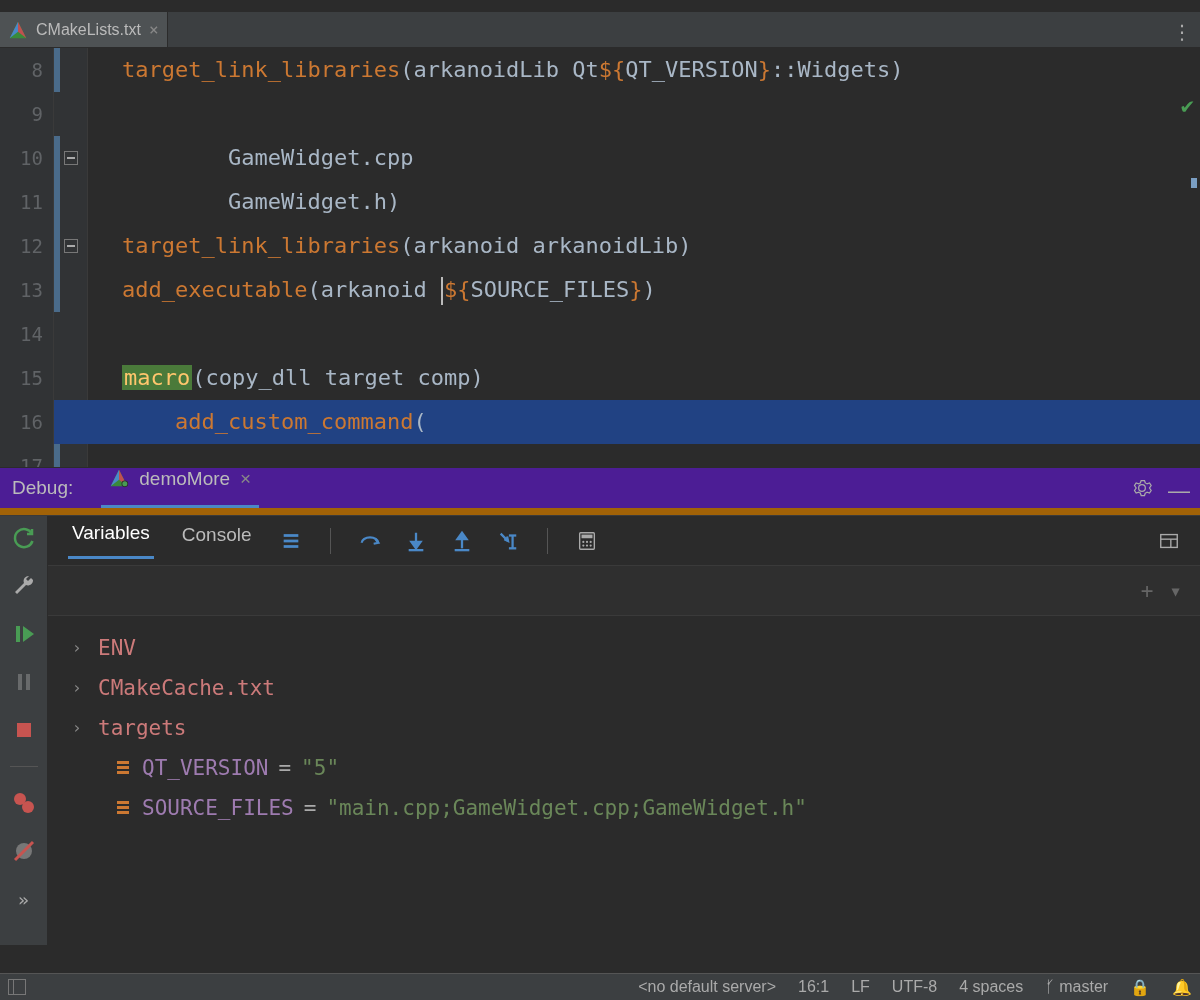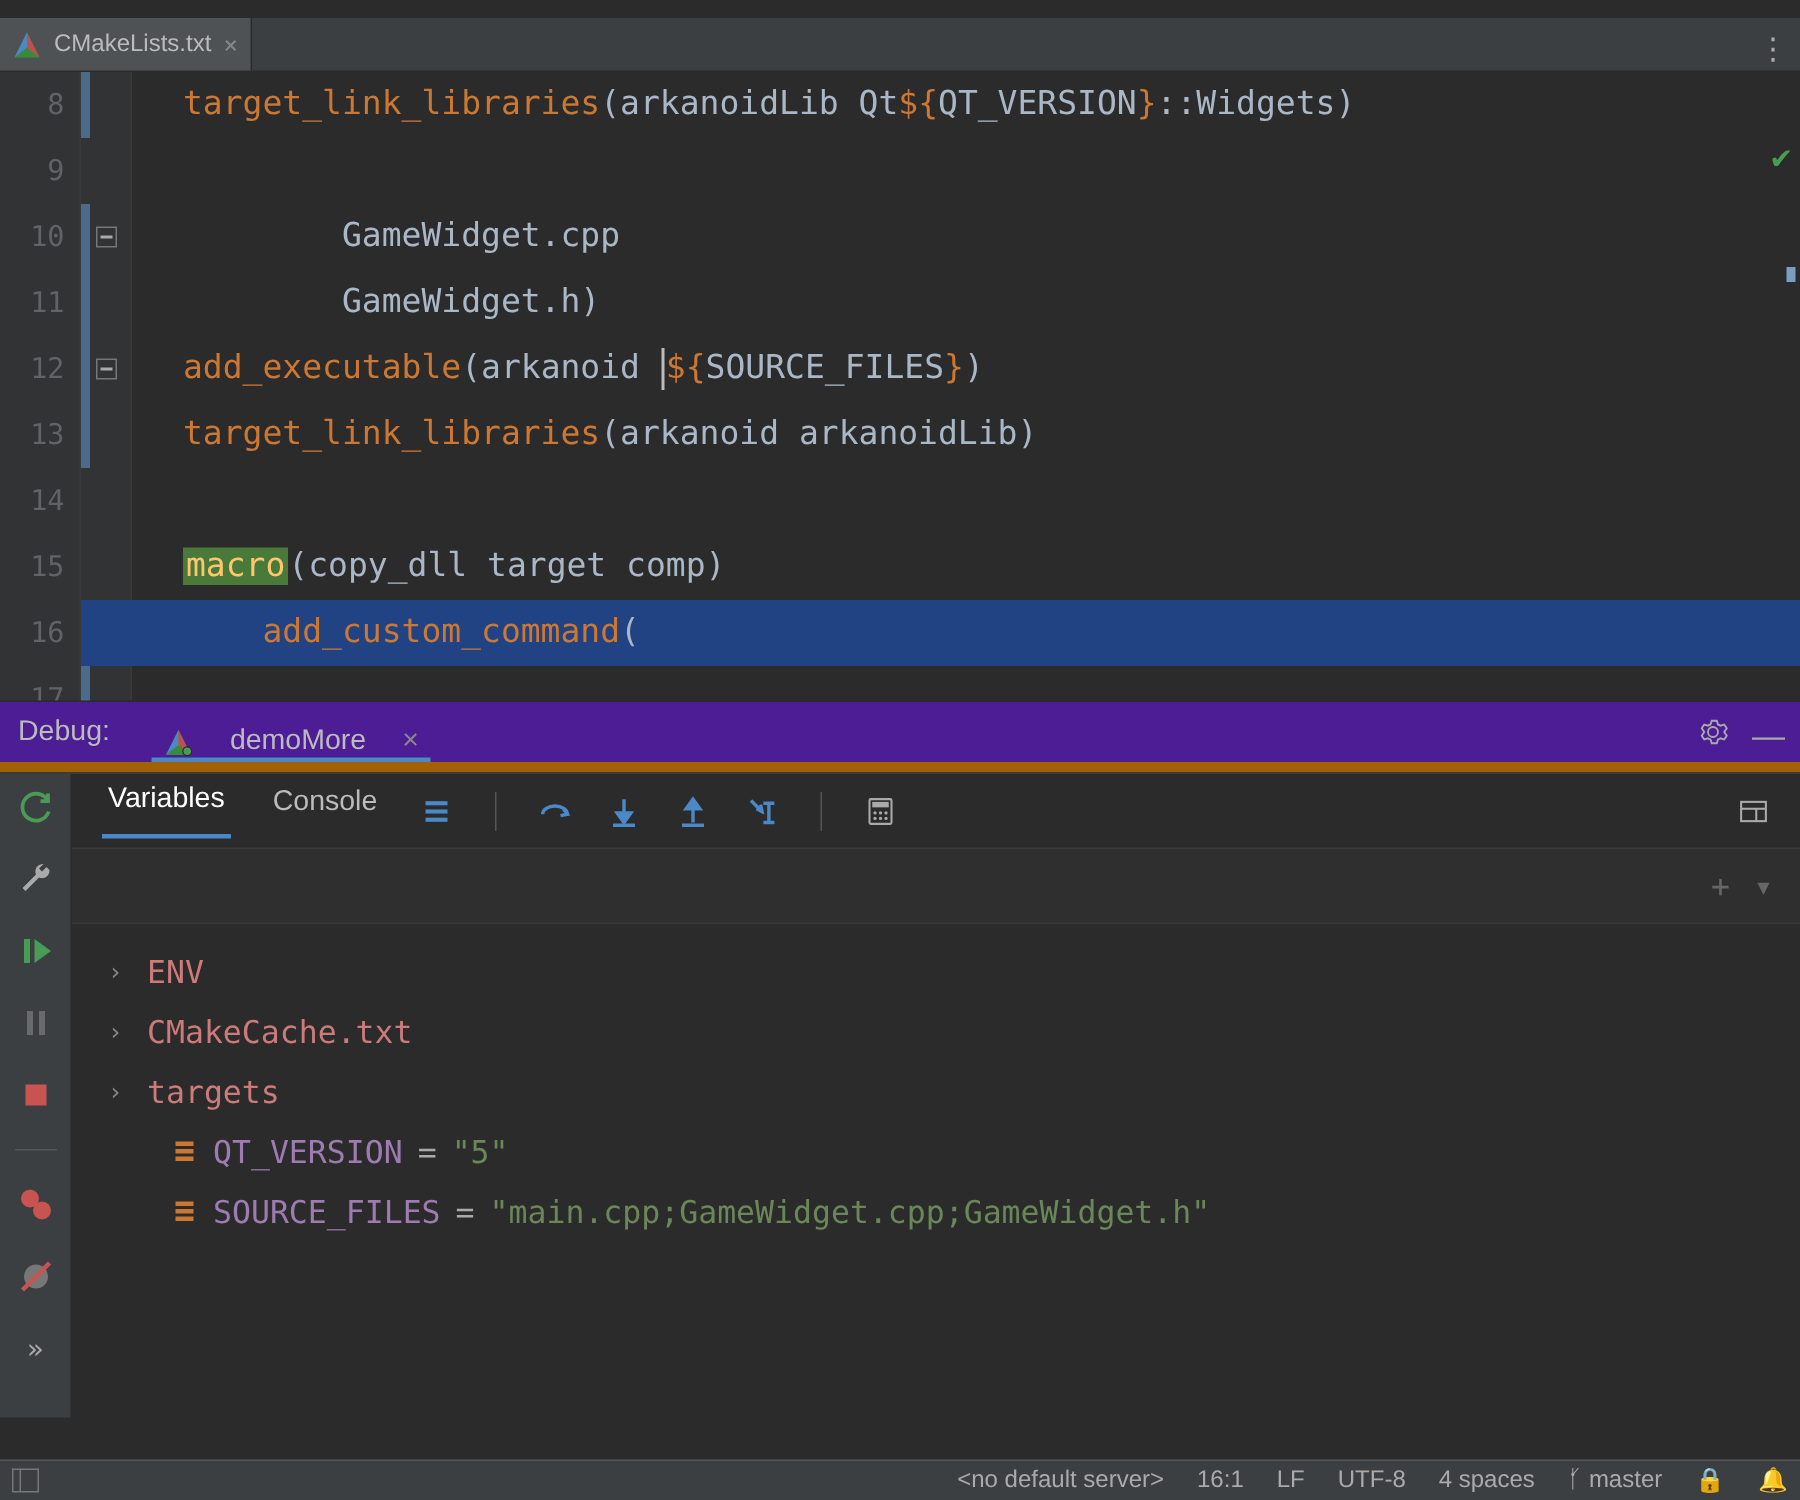--- a/index.html
+++ b/index.html
@@ -29,21 +29,21 @@
 .dollar { color:#cc7832; }
 .macrobg { background:#4a7a3a; color:#ffc66d; padding:0 2px; }
 .comment { color:#808080; font-style:italic; }
 .sel { position:absolute; background:#214283; left:-34px; right:0; height:44px; z-index:0; }
 .row .c { position:relative; z-index:1; }
 .cursor { display:inline-block; width:2px; height:28px; background:#bbb; vertical-align:middle; margin:0 1px; }
 .check { position:absolute; right:6px; top:36px; color:#499c54; font-size:22px; }
 .tiny-bar { position:absolute; right:3px; top:130px; width:6px; height:10px; background:#7a9ec2; }
 .debug-tab { height:50px; background:#4c1d95; display:flex; align-items:center; padding:0 12px; font-family:sans-serif; border-top:1px solid #2b2b2b; border-bottom:7px solid #a16207; }
 .debug-tab .lbl { color:#bbb; font-size:19px; margin-right:28px; }
-.debug-tab .conf { display:flex; align-items:flex-end; gap:24px; border-bottom:3px solid #4a88c7; height:100%; padding:0 8px; font-size:19px; color:#bbb; }
+.debug-tab .conf { display:flex; align-items:flex-start; gap:10px; border-bottom:3px solid #4a88c7; height:100%; padding:0 8px; font-size:19px; color:#bbb; }
 .debug-tab .conf .cx { color:#888; cursor:pointer; }
 .debug-tab .right { margin-left:auto; display:flex; gap:16px; align-items:center; }
 .debug-tab .right svg,.debug-tab .right .ico { width:20px; height:20px; cursor:pointer; }
 .debug-body { flex:0 0 430px; display:flex; background:#2b2b2b; border-top:1px solid #3a3a3a; }
 .debug-left { width:48px; background:#3c3f41; display:flex; flex-direction:column; align-items:center; padding-top:10px; gap:24px; border-right:1px solid #2b2b2b; }
 .debug-left .ico { width:24px; height:24px; cursor:pointer; color:#aaa; display:flex; align-items:center; justify-content:center; }
 .debug-main { flex:1; display:flex; flex-direction:column; }
 .dbg-toolbar { height:50px; display:flex; align-items:center; padding:0 20px; gap:24px; border-bottom:1px solid #3a3a3a; font-family:sans-serif; }
 .dbg-toolbar .tabv { font-size:19px; color:#bbb; padding:0 4px 12px; cursor:pointer; }
 .dbg-toolbar .tabv.active { color:#fff; border-bottom:3px solid #4a88c7; }
@@ -115,22 +115,22 @@
   </div>
   <div class="code">
     <div class="check">✔</div>
     <div class="tiny-bar"></div>
     <div class="sel" style="top:352px;"></div>
 
     <div class="row"><span class="c"><span class="kw">target_link_libraries</span><span class="txt">(arkanoidLib Qt</span><span class="dollar">${</span><span class="var">QT_VERSION</span><span class="dollar">}</span><span class="txt">::Widgets)</span></span></div>
     <div class="row"></div>
     <div class="row"><span class="c txt">        GameWidget.cpp</span></div>
     <div class="row"><span class="c txt">        GameWidget.h)</span></div>
+    <div class="row"><span class="c"><span class="kw">target_link_libraries</span><span class="txt">(arkanoid arkanoidLib)</span></span></div>
     <div class="row"><span class="c"><span class="kw">add_executable</span><span class="txt">(arkanoid </span><span class="cursor"></span><span class="dollar">${</span><span class="var">SOURCE_FILES</span><span class="dollar">}</span><span class="txt">)</span></span></div>
-    <div class="row"><span class="c"><span class="kw">target_link_libraries</span><span class="txt">(arkanoid arkanoidLib)</span></span></div>
     <div class="row"></div>
     <div class="row"><span class="c"><span class="macrobg">macro</span><span class="txt">(copy_dll target comp)</span></span></div>
     <div class="row"><span class="c">    <span class="kw">add_custom_command</span><span class="txt">(</span></span></div>
   </div>
 </div>
 
 <div class="debug-tab">
   <span class="lbl">Debug:</span>
   <div class="conf">
     <span>

